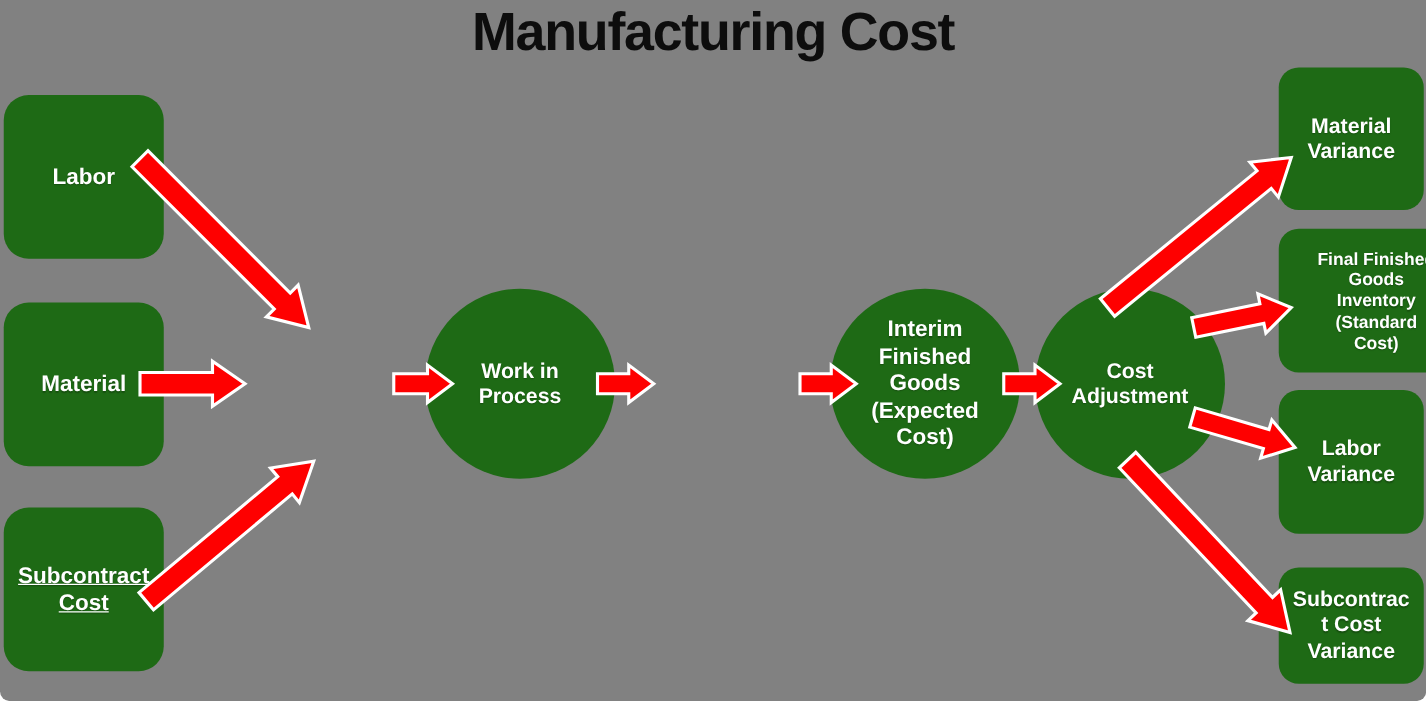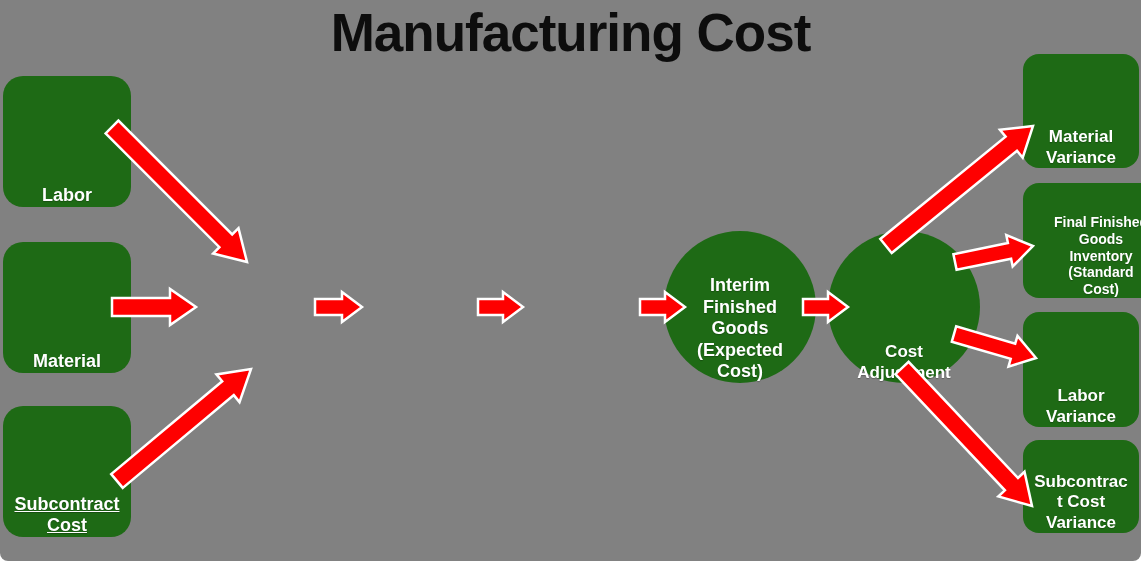--- a/index.html
+++ b/index.html
@@ -7,25 +7,25 @@
     --label:#ffffff; --title:#0d0d0d;
   }
   html,body{margin:0;padding:0;background:#ffffff;}
   body{font-family:"Liberation Sans", sans-serif;}
   .canvas{
     position:relative; width:1141px; height:561px;
     background:var(--bg); overflow:hidden; border-radius:0 0 8px 8px;
   }
   .title{
     position:absolute; left:0; top:2px; width:100%;
-    text-align:center; font-size:53px; font-weight:bold;
+    text-align:center; font-size:43px; font-weight:bold;
     letter-spacing:-1px; color:var(--title);
   }
   .shape{
-    position:absolute; display:flex; align-items:flex-end; justify-content:center;
+    position:absolute; display:flex; align-items:center; justify-content:center;
     background:var(--green); color:var(--label); font-weight:bold;
     text-align:center; line-height:1.2;
     text-shadow:0 1px 1px rgba(0,0,0,0.25);
   }
   .lines{white-space:pre-line;}
   .box-left{left:3px; width:128px; height:131px; border-radius:20px; font-size:18px;}
   .box-right{left:1023px; width:116px; height:115px; border-radius:16px; font-size:17px;}
   .box-right.small{font-size:14px;}
   .circle{width:152px; height:152px; top:231px; border-radius:50%; font-size:17px;}
   .circle.small{font-size:18px;}
@@ -33,41 +33,45 @@
   #material-box{top:242px;}
   #subcontract-cost-box{top:406px;text-decoration:underline;}
   #consumption-circle{left:180px;}
   #work-in-process-circle{left:340px;}
   #output-circle{left:505px;}
   #interim-finished-goods-circle{left:664px;}
   #cost-adjustment-circle{left:828px;}
   #material-variance-box{top:54px; height:114px;}
   #final-finished-goods-box{top:183px;padding-left:20px;}
   #labor-variance-box{top:312px;}
-  #subcontract-cost-variance-box{top:440px; height:93px;}
+  #subcontract-cost-variance-box{top:454px; height:93px;}
   #arrow-layer{position:absolute; left:0; top:0; z-index:5; pointer-events:none;}
 </style>
 </head>
 <body>
 
 <div class="canvas">
 
   <div class="title">Manufacturing Cost</div>
 
   <div id="labor-box" class="shape box-left">
     <span class="lines">Labor</span>
   </div>
   <div id="material-box" class="shape box-left">
     <span class="lines">Material</span>
   </div>
   <div id="subcontract-cost-box" class="shape box-left">
     <span class="lines">Subcontract
 Cost</span>
   </div>
 
+  <div id="work-in-process-circle" class="shape circle">
+    <span class="lines">Work in
+Process</span>
+  </div>
   <div id="interim-finished-goods-circle" class="shape circle small">
     <span class="lines">Interim
 Finished
 Goods
 (Expected
 Cost)</span>
   </div>
   <div id="cost-adjustment-circle" class="shape circle">
     <span class="lines">Cost
 Adjustment</span>

